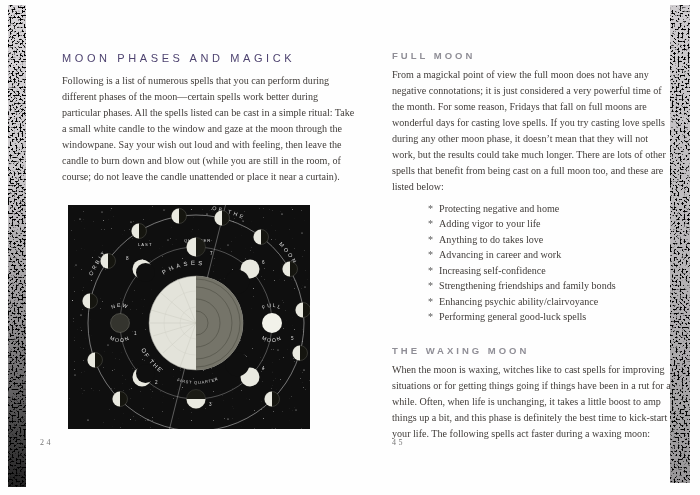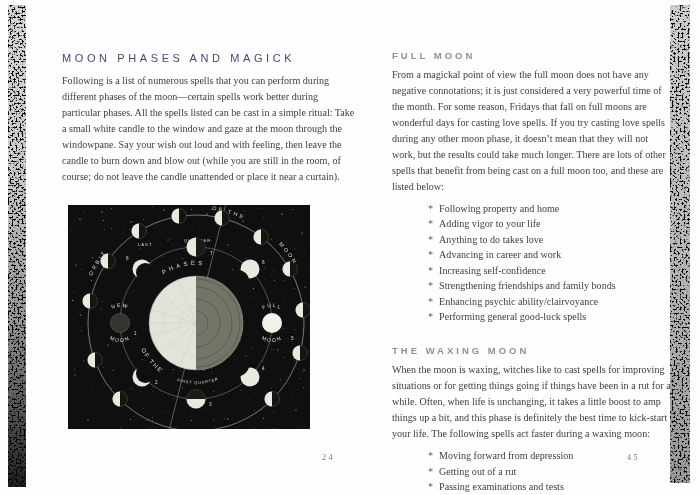--- a/index.html
+++ b/index.html
@@ -27,22 +27,22 @@
 
   
   .col-right{position:absolute;left:392px;top:50px;width:281px;}
   .section-heading{margin:0 0 6px 0;font-family:"Liberation Sans",sans-serif;font-size:9.5px;
                    font-weight:600;letter-spacing:3px;color:#8f8e96;}
   .sec2{margin-top:22px;}
   ul.spell-list{list-style:none;margin:8px 0 4px 36px;padding:0;}
   ul.spell-list li{font-size:10.1px;line-height:1.22;margin:0 0 3.2px 0;color:#403c39;}
   .b{margin-right:6px;color:#555;}
 
-  .pagenum{position:absolute;bottom:33px;font-size:8px;letter-spacing:2.5px;color:#757575;
-           text-align:right;}
+  .pagenum{position:absolute;bottom:48px;font-size:8px;letter-spacing:2.5px;color:#757575;
+           text-align:left;}
   #pn-left{left:40px;width:295px;}
   #pn-right{left:392px;width:248px;}
 
   
   .dg-txt{font-family:"Liberation Sans",sans-serif;fill:#dcdcdc;}
 </style>
 </head>
 <body>
 
 <div class="spread">
@@ -283,37 +283,32 @@
   </div>
 
   <div class="pagenum" id="pn-left">24</div>
 
   <div class="col-right">
 
     <section>
       <h2 class="section-heading">FULL MOON</h2>
       <p class="body-text">From a magickal point of view the full moon does not have any negative connotations; it is just considered a very powerful time of the month. For some reason, Fridays that fall on full moons are wonderful days for casting love spells. If you try casting love spells during any other moon phase, it doesn’t mean that they will not work, but the results could take much longer. There are lots of other spells that benefit from being cast on a full moon too, and these are listed below:</p>
       <ul class="spell-list">
-        <li><span class="b">*</span><span>Following property and home</span></li>
+        <li><span class="b">*</span><span>Protecting negative and home</span></li>
         <li><span class="b">*</span><span>Adding vigor to your life</span></li>
         <li><span class="b">*</span><span>Anything to do takes love</span></li>
         <li><span class="b">*</span><span>Advancing in career and work</span></li>
         <li><span class="b">*</span><span>Increasing self-confidence</span></li>
         <li><span class="b">*</span><span>Strengthening friendships and family bonds</span></li>
         <li><span class="b">*</span><span>Enhancing psychic ability/clairvoyance</span></li>
         <li><span class="b">*</span><span>Performing general good-luck spells</span></li>
       </ul>
     </section>
 
     <section class="sec2">
       <h2 class="section-heading">THE WAXING MOON</h2>
       <p class="body-text">When the moon is waxing, witches like to cast spells for improving situations or for getting things going if things have been in a rut for a while. Often, when life is unchanging, it takes a little boost to amp things up a bit, and this phase is definitely the best time to kick-start your life. The following spells act faster during a waxing moon:</p>
-      <ul class="spell-list">
-        <li><span class="b">*</span><span>Moving forward from depression</span></li>
-        <li><span class="b">*</span><span>Getting out of a rut</span></li>
-        <li><span class="b">*</span><span>Passing examinations and tests</span></li>
-      </ul>
     </section>
   </div>
 
   <div class="pagenum" id="pn-right">45</div>
 
 </div>
 
 </body></html>

